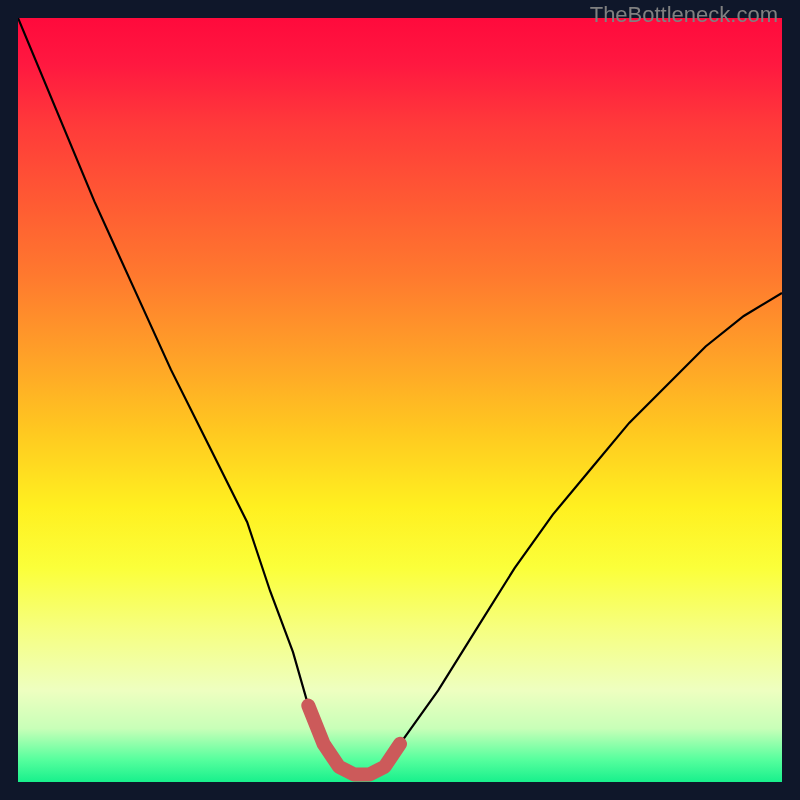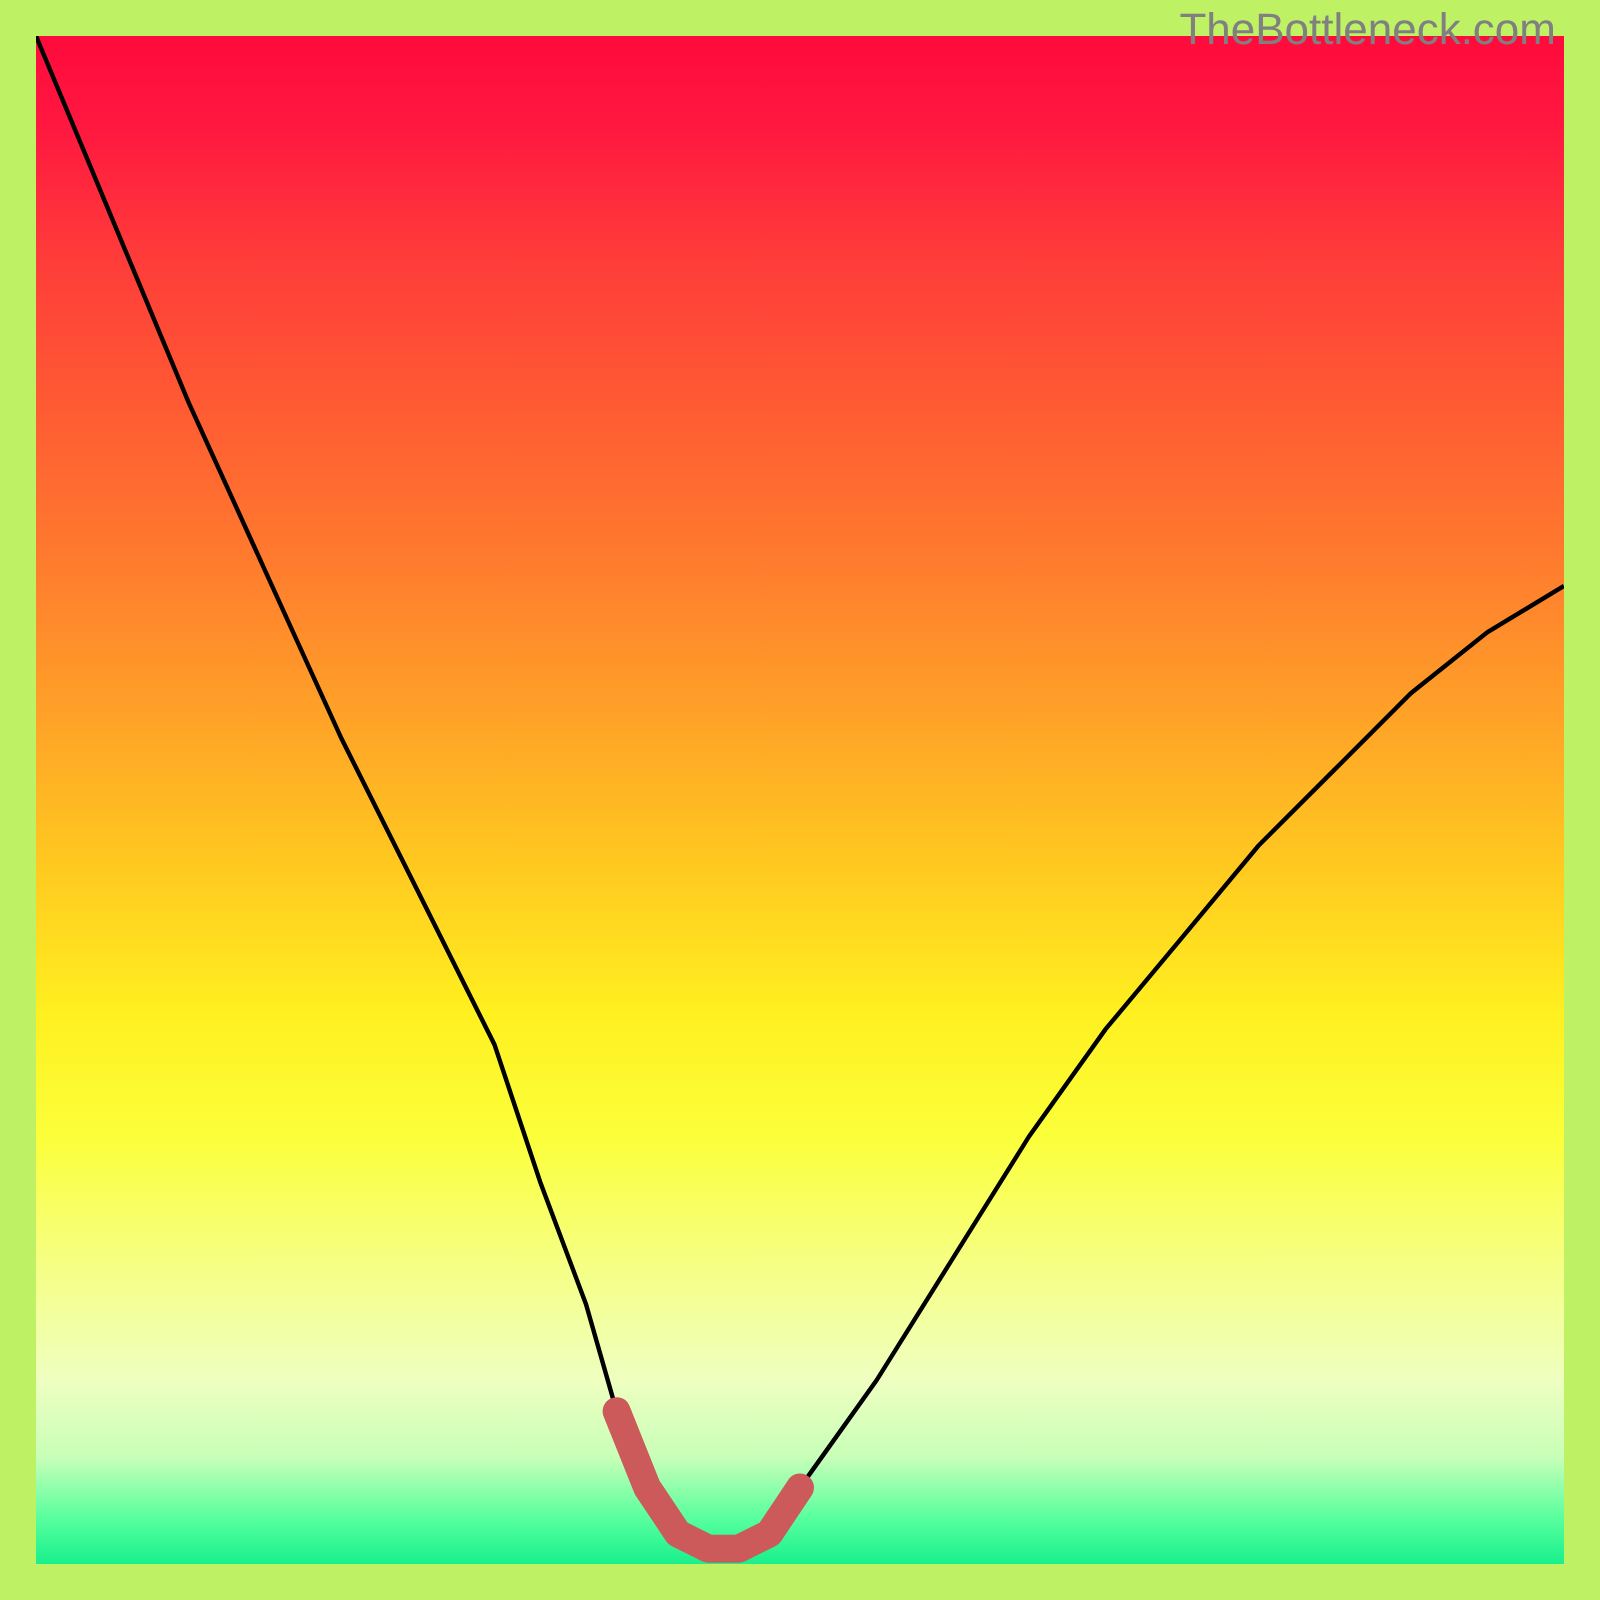--- a/index.html
+++ b/index.html
@@ -8,21 +8,21 @@
     width: 800px;
     height: 800px;
     background: #000;
     overflow: hidden;
     font-family: Arial, Helvetica, sans-serif;
   }
   .frame {
     position: relative;
     width: 800px;
     height: 800px;
-    background: #bef264;
+    background: #0f172a;
   }
   .plot {
     position: absolute;
     left: 18px;
     top: 18px;
     width: 764px;
     height: 764px;
     
     background: linear-gradient(
       to bottom,

